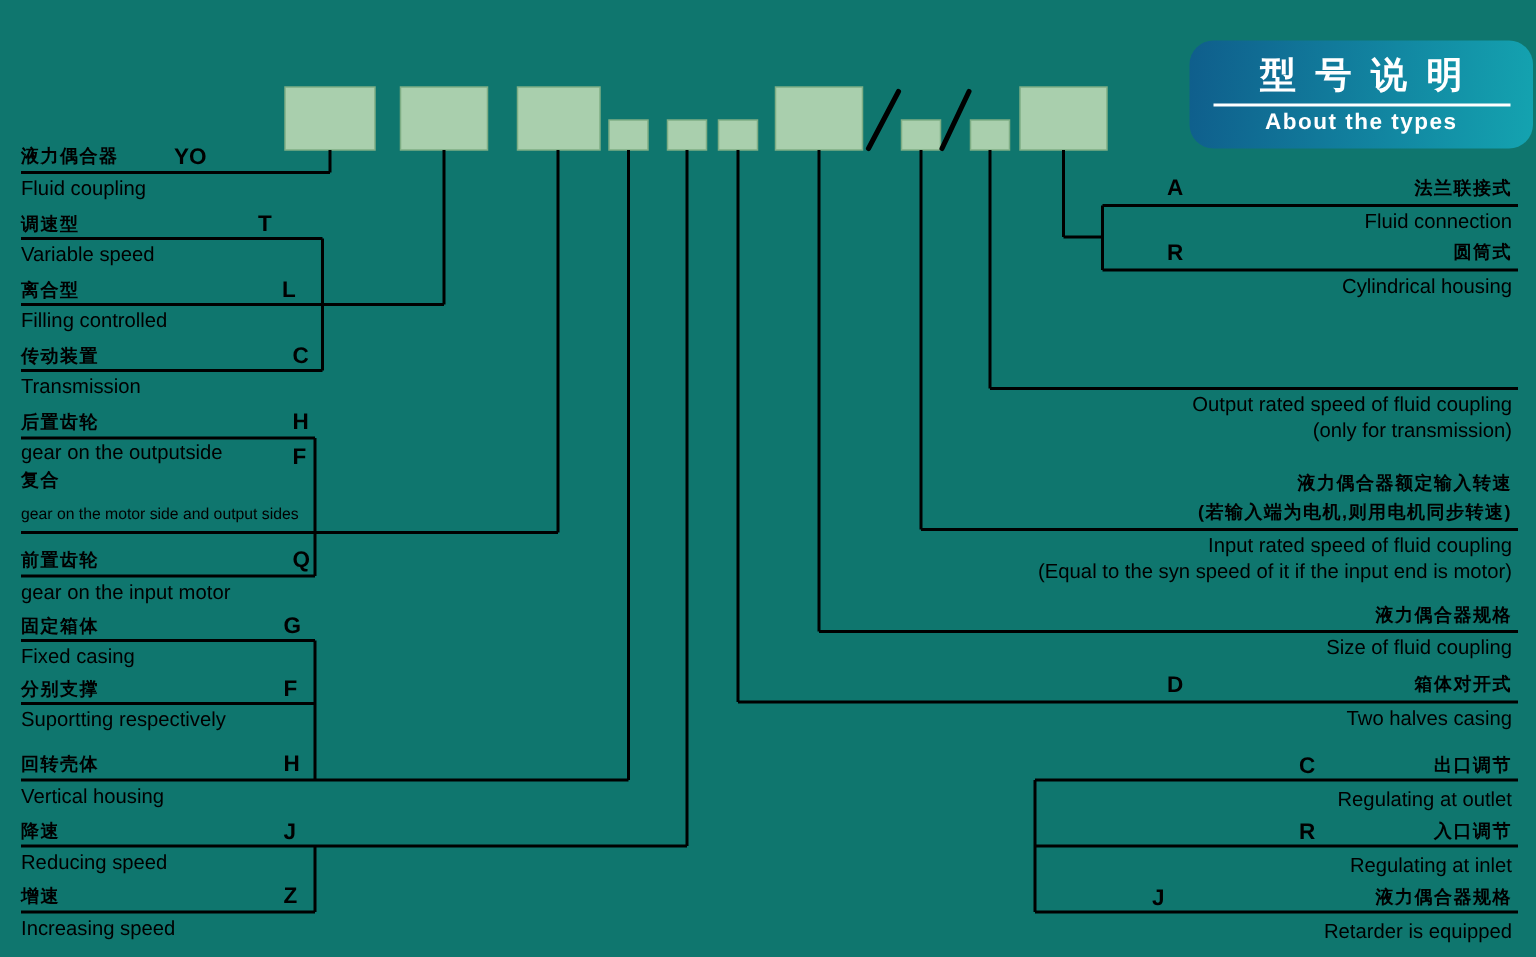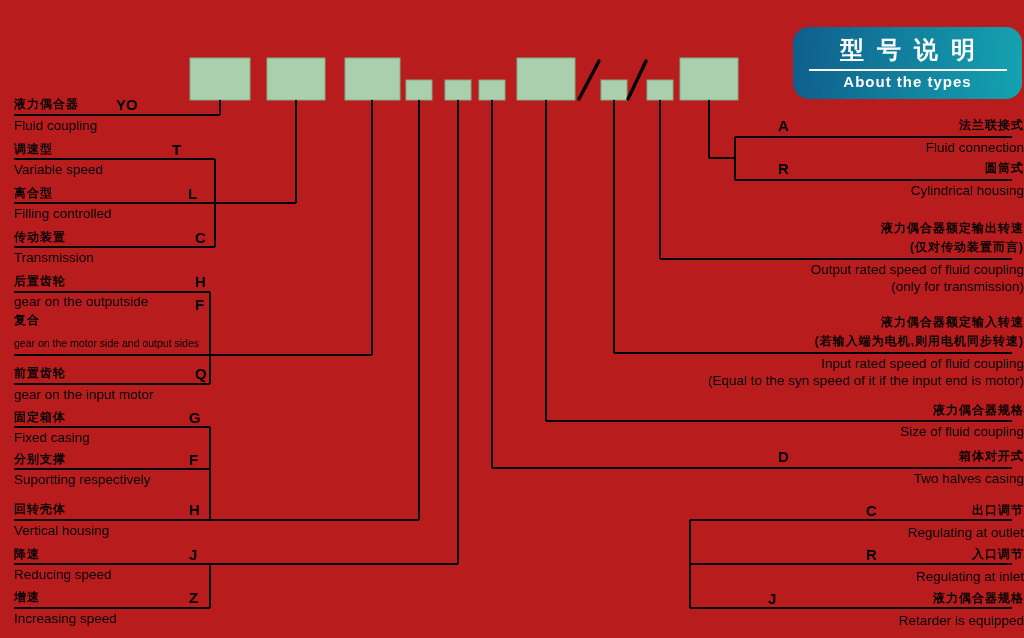--- a/index.html
+++ b/index.html
@@ -1,28 +1,28 @@
 <!DOCTYPE html>
 <html style="--box-fill: #a9cfad; --box-stroke: #7fae85; --line: #000000; --badge-a: #0f5e8c; --badge-b: #14a3b0;"><head>
 <meta charset="utf-8">
 <style>
   html,body{margin:0;padding:0;background:#fff;}
   .stage{
-    position:relative;width:1024px;height:638px;background:#b91c1c;overflow:hidden;
+    position:relative;width:1024px;height:638px;background:#0f766e;overflow:hidden;
     font-family:"Liberation Sans","DejaVu Sans",sans-serif;color:#000;
   }
   svg.wires{position:absolute;left:0;top:0;}
   svg.wires line{stroke:var(--line,#000);stroke-width:2;}
   svg.wires line.slash{stroke-width:3.4;stroke-linecap:round;}
   svg.wires rect{fill:var(--box-fill,#a9cfad);stroke:var(--box-stroke,#7fae85);stroke-width:1;}
   .cn{position:absolute;font-weight:bold;font-size:12px;letter-spacing:1px;white-space:nowrap;}
   .code{position:absolute;font-weight:bold;font-size:15px;white-space:nowrap;}
   .en{position:absolute;font-size:13.5px;white-space:nowrap;}
   .sm{font-size:10.5px;}
-  .r{right:0;text-align:left;}
+  .r{right:16px;text-align:left;}
   .badge{
     position:absolute;left:793px;top:27px;width:229px;height:72px;border-radius:16px;
     background:linear-gradient(95deg,var(--badge-a,#0f5e8c),var(--badge-b,#14a3b0));
     color:#fff;text-align:center;box-sizing:border-box;
   }
   .badge-cn{margin-top:7px;font-size:24px;font-weight:bold;letter-spacing:13px;padding-left:13px;}
   .badge-rule{height:2px;background:#fff;width:198px;margin:3px auto 2px;}
   .badge-en{font-size:15px;font-weight:bold;letter-spacing:1px;}
 </style>
 </head>
@@ -153,22 +153,20 @@
   <span class="en" style="left:14px;top:611px">Increasing speed</span>
 
   <span class="code" style="left:778px;top:117px">A</span>
   <span class="cn r" style="top:117px">法兰联接式</span>
   <span class="en r" style="top:140px">Fluid connection</span>
 
   <span class="code" style="left:778px;top:160px">R</span>
   <span class="cn r" style="top:160px">圆筒式</span>
   <span class="en r" style="top:183px">Cylindrical housing</span>
 
-  <span class="cn r" style="top:220px">液力偶合器额定输出转速</span>
-  <span class="cn r" style="top:239px">(仅对传动装置而言)</span>
   <span class="en r" style="top:262px">Output rated speed of fluid coupling</span>
   <span class="en r" style="top:279px">(only for transmission)</span>
 
   <span class="cn r" style="top:314px">液力偶合器额定输入转速</span>
   <span class="cn r" style="top:333px">(若输入端为电机,则用电机同步转速)</span>
   <span class="en r" style="top:356px">Input rated speed of fluid coupling</span>
   <span class="en r" style="top:373px">(Equal to the syn speed of it if the input end is motor)</span>
 
   <span class="cn r" style="top:402px">液力偶合器规格</span>
   <span class="en r" style="top:424px">Size of fluid coupling</span>

